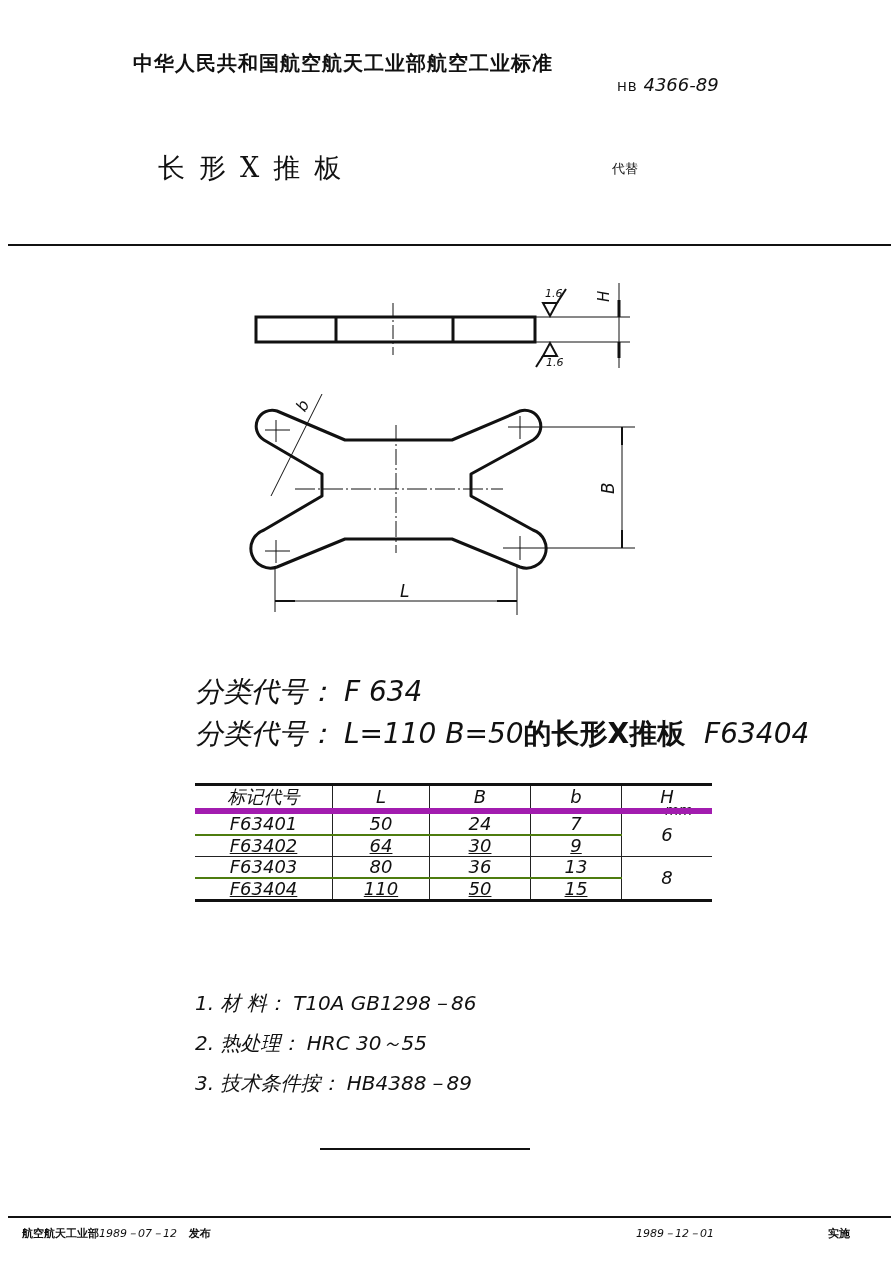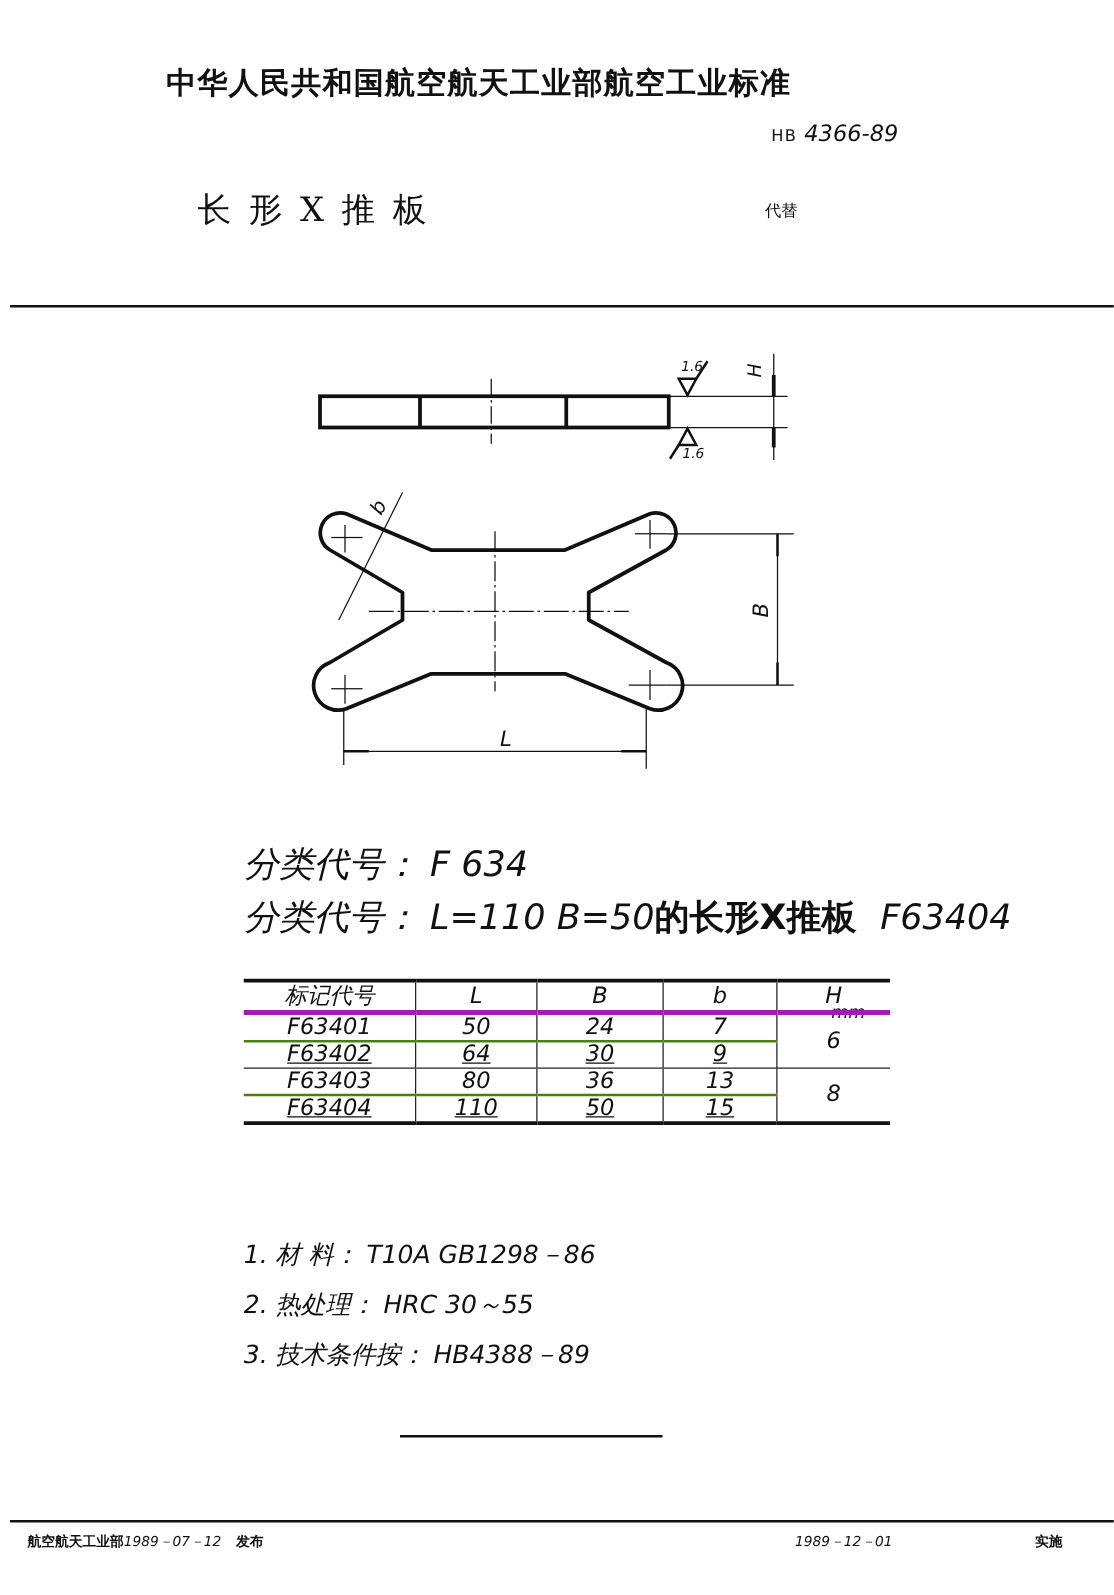--- a/index.html
+++ b/index.html
@@ -1,34 +1,34 @@
 <!DOCTYPE html>
 <html><head>
 <meta charset="utf-8">
 <style>
   html, body { margin:0; padding:0; background:#ffffff; }
   body { width:891px; height:1276px; position:relative; overflow:hidden; color:#111; font-family:"DejaVu Sans", sans-serif; }
   .abs { position:absolute; white-space:nowrap; }
-  .hdr-org { left:133px; top:50px; font-size:24px; font-weight:bold; letter-spacing:1px; }
-  .hdr-code { left:617px; top:97px; font-size:18px; font-style:italic; }
+  .hdr-org { left:133px; top:50px; font-size:20px; font-weight:bold; letter-spacing:1px; }
+  .hdr-code { left:617px; top:74px; font-size:18px; font-style:italic; }
   .hdr-code .hb { font-style:normal; font-size:13px; letter-spacing:1px; }
   .title { left:158px; top:150px; font-size:27px; letter-spacing:14px; font-family:"DejaVu Serif", serif; }
   .replace { left:612px; top:160px; font-size:13px; }
   .rule { position:absolute; left:8px; right:0; background:#111; }
   .rule-top { top:244px; height:2px; }
   .rule-bot { top:1216px; height:2px; }
   svg.drawing { position:absolute; left:0; top:0; }
   .info { left:195px; font-size:28px; font-style:italic; }
   .info1 { top:673px; }
   .info2 { top:715px; }
   .unit { left:665px; top:802px; font-size:14px; font-style:italic; }
   table.spec { position:absolute; left:195px; top:783px; border-collapse:collapse; font-style:italic; font-size:18px; }
   table.spec td, table.spec th { border-left:1px solid #222; text-align:center; font-weight:normal; padding:0; height:20px; line-height:20px; }
   table.spec tr > *:first-child { border-left:none; }
-  table.spec thead th { border-top:3px solid #111; border-bottom:4px solid #a21caf; height:22px; }
+  table.spec thead th { border-top:3px solid #111; border-bottom:6px solid #a21caf; height:22px; }
   table.spec tbody tr.r2 td, table.spec tbody tr.r4 td { border-top:2px solid #4d7c0f;text-decoration:underline; }
   table.spec tbody tr.r3 td { border-top:1px solid #222; }
   table.spec tbody tr:last-child td { border-bottom:3px solid #111; }
   table.spec td.h { border-bottom:1px solid #222; }
   .notes { left:195px; font-size:20px; font-style:italic; }
   .n1 { top:990px; } .n2 { top:1030px; } .n3 { top:1070px; }
   .shortrule { left:320px; top:1148px; width:210px; height:2px; background:#111; position:absolute; }
   .foot { top:1226px; font-size:11px; font-weight:bold; }
   .foot-l { left:22px; }
   .foot-l .d { font-weight:normal; font-style:italic; }

